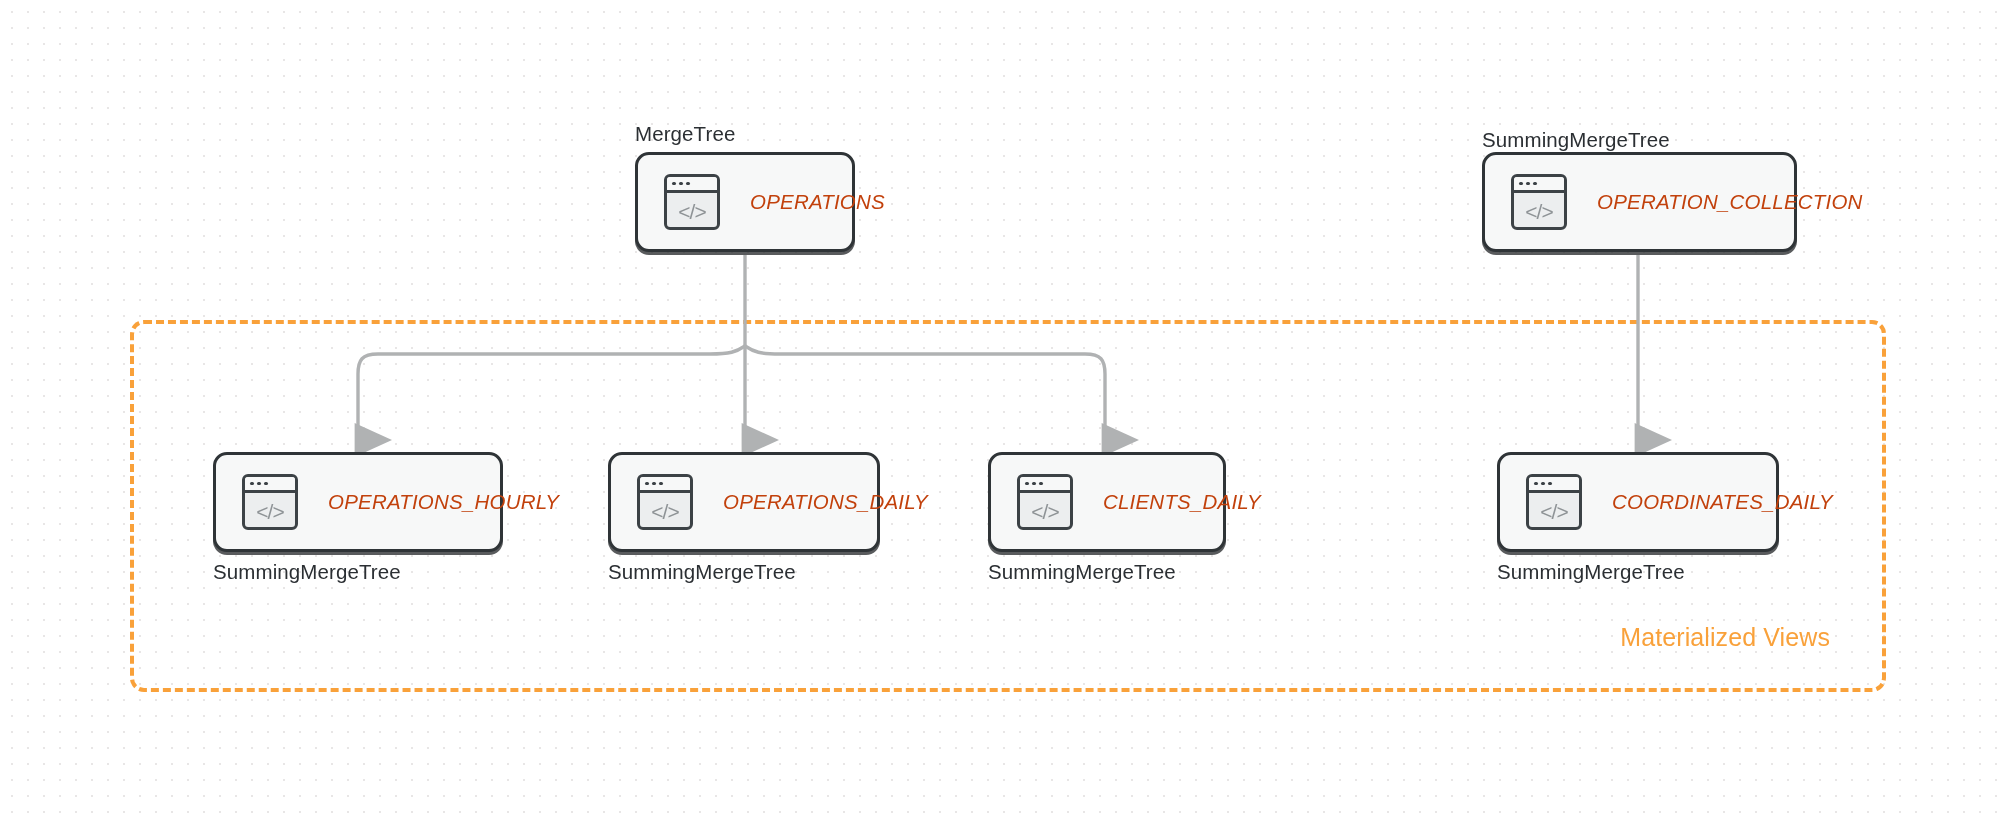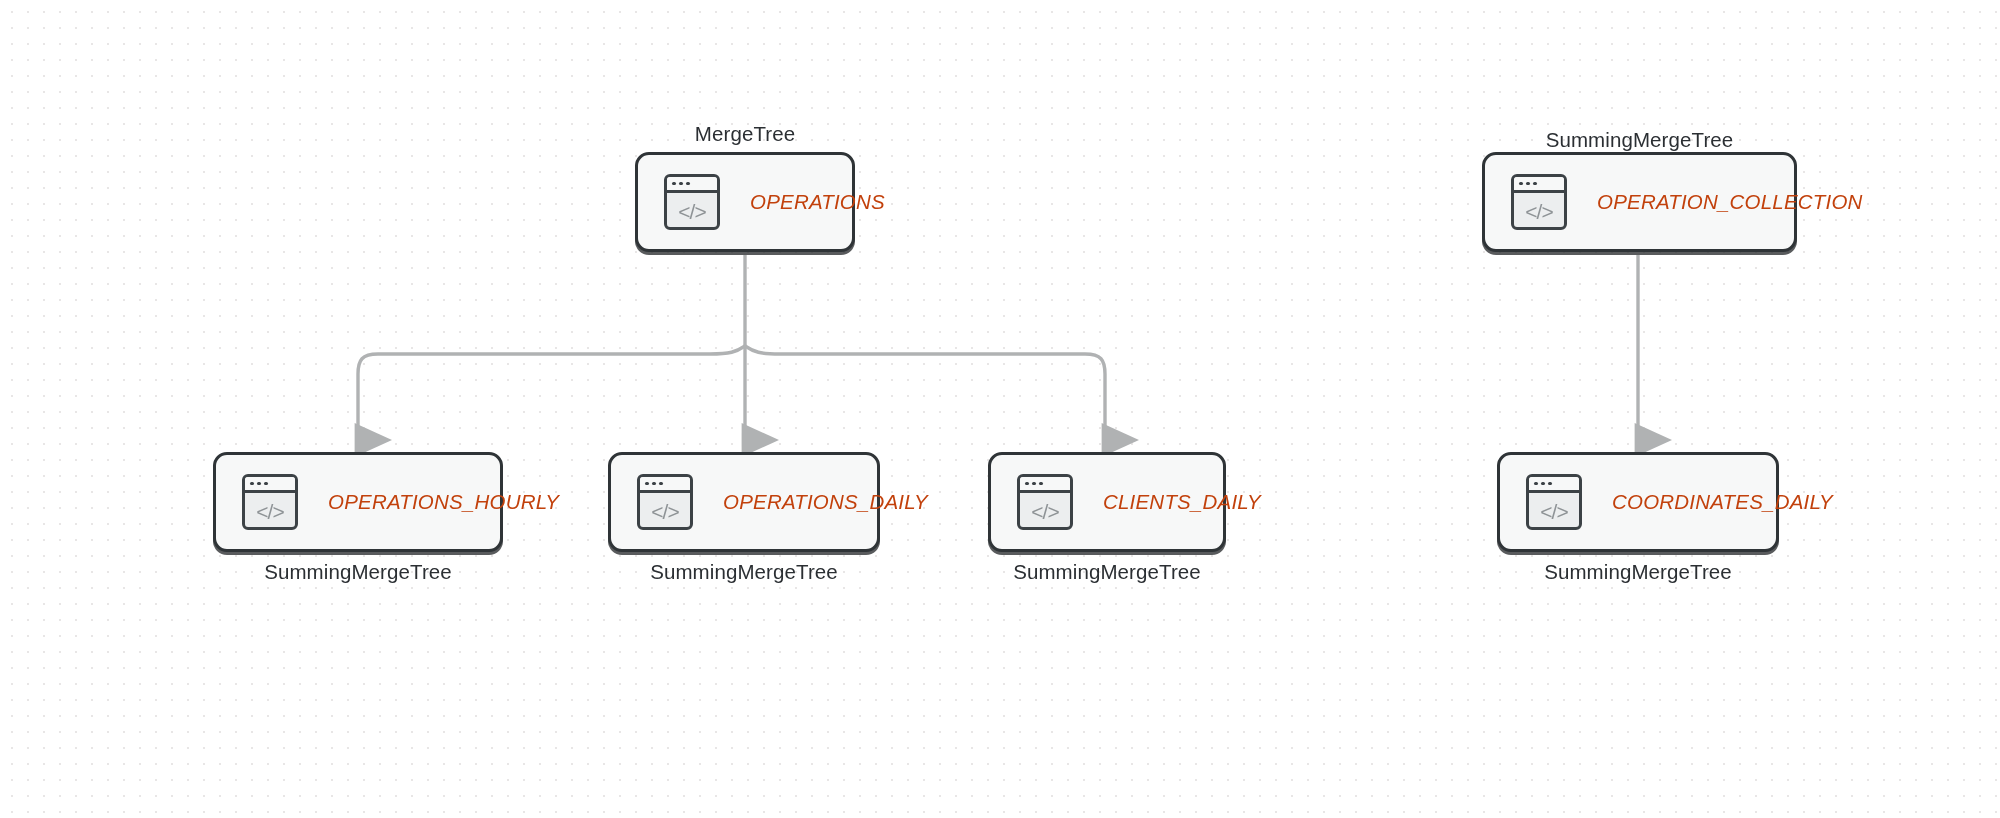--- a/index.html
+++ b/index.html
@@ -123,29 +123,32 @@
     color: #c2410c;
     white-space: nowrap;
     letter-spacing: 0.2px;
   }
 
   .engine-label {
     position: absolute;
     font-size: 20.5px;
     color: #2b2f33;
     white-space: nowrap;
-    text-align: center;
+    text-align: left;
     letter-spacing: 0.1px;
   }
 </style>
 </head>
 <body>
 
 <div id="canvas">
 
+  <div id="mv-group">
+    <div id="mv-label">Materialized Views</div>
+  </div>
 
   <svg id="connectors" viewBox="0 0 2000 818" xmlns="http://www.w3.org/2000/svg">
     <defs>
       <marker id="arrowhead" viewBox="0 0 12 12" refX="6" refY="10" markerWidth="12" markerHeight="12" orient="auto-start-reverse">
         <path d="M 1 0 L 11 0 L 6 11 Z" fill="#b0b2b3" transform="rotate(180 6 5.5)"></path>
       </marker>
     </defs>
 
     <path d="M 745 255 L 745 346" stroke="#b0b2b3" stroke-width="3.4" fill="none"></path>
 

